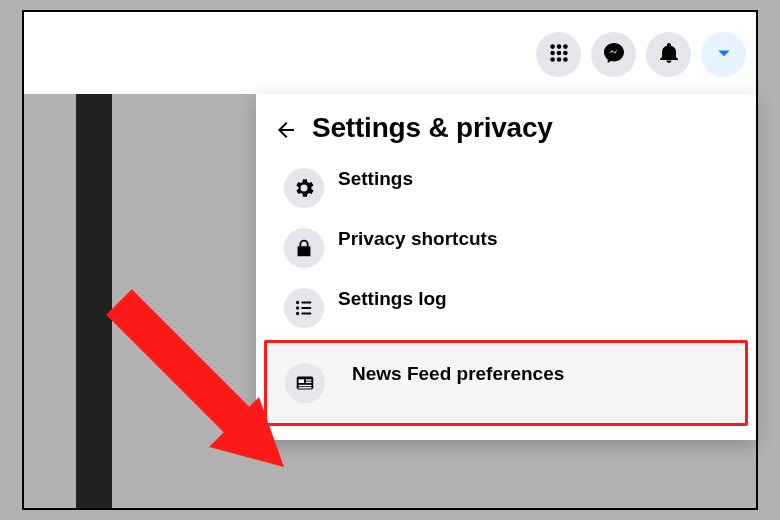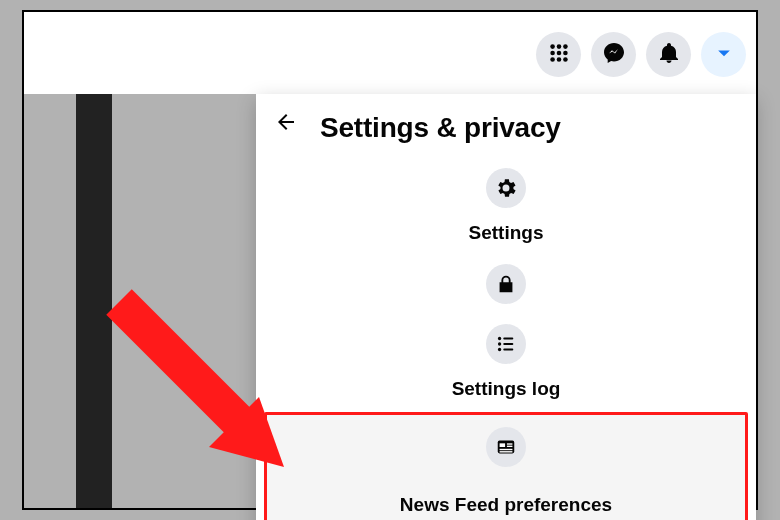--- a/index.html
+++ b/index.html
@@ -72,53 +72,51 @@
       right: 0;
       top: 82px;
       width: 500px;
       background: #fff;
       border-radius: 0 0 0 4px;
       box-shadow: 0 6px 20px rgba(0,0,0,0.22);
       padding: 12px 0 14px 0;
     }
     .panel-header {
       display: flex;
-      align-items: flex-start;
+      align-items: flex-end;
       padding: 6px 18px 14px 18px;
-      gap: 22px;
+      gap: 14px;
     }
     .panel-title {
       font-size: 28px;
       font-weight: 800;
       color: #050505;
       letter-spacing: -0.2px;
     }
     .back-arrow {
       width: 24px;
       height: 24px;
       display: flex;
       align-items: center;
       justify-content: center;
       cursor: pointer;
     }
     .menu-item {
       display: flex;
-      align-items: center;
       gap: 14px;
       padding: 10px 20px;
       cursor: pointer;
       border-radius: 6px;
       margin: 0 8px;
-      flex-direction: column;
     }
     .menu-item.highlighted {
       border: 3px solid #ff1a1a;
       background: #f5f5f5;
       margin: 2px 8px 0 8px;
-      padding: 12px 18px;
+      padding: 20px 18px;
       border-radius: 2px;
       gap: 27px;
     }
     .item-icon {
       width: 40px;
       height: 40px;
       border-radius: 50%;
       background: #e4e6eb;
       display: flex;
       align-items: center;
@@ -212,20 +210,21 @@
       <div class="item-label">Settings</div>
     </div>
 
 
     <div class="menu-item">
       <div class="item-icon">
         <svg width="22" height="22" viewBox="0 0 24 24">
             <path d="M17 10V8a5 5 0 0 0-10 0v2H5v11h14V10h-2zm-8-2a3 3 0 1 1 6 0v2H9V8z" fill="#050505"></path>
           </svg>
       </div>
+      <div class="item-label">Privacy shortcuts</div>
     </div>
 
     <div class="menu-item">
       <div class="item-icon">
         <svg width="22" height="22" viewBox="0 0 24 24">
           <circle cx="5" cy="6" r="1.8" fill="#050505"></circle>
             <rect x="9" y="4.8" width="11" height="2.4" rx="1.2" fill="#050505"></rect>
           <circle cx="5" cy="12" r="1.8" fill="#050505"></circle>
             <rect x="9" y="10.8" width="11" height="2.4" rx="1.2" fill="#050505"></rect>
           <circle cx="5" cy="18" r="1.8" fill="#050505"></circle>

